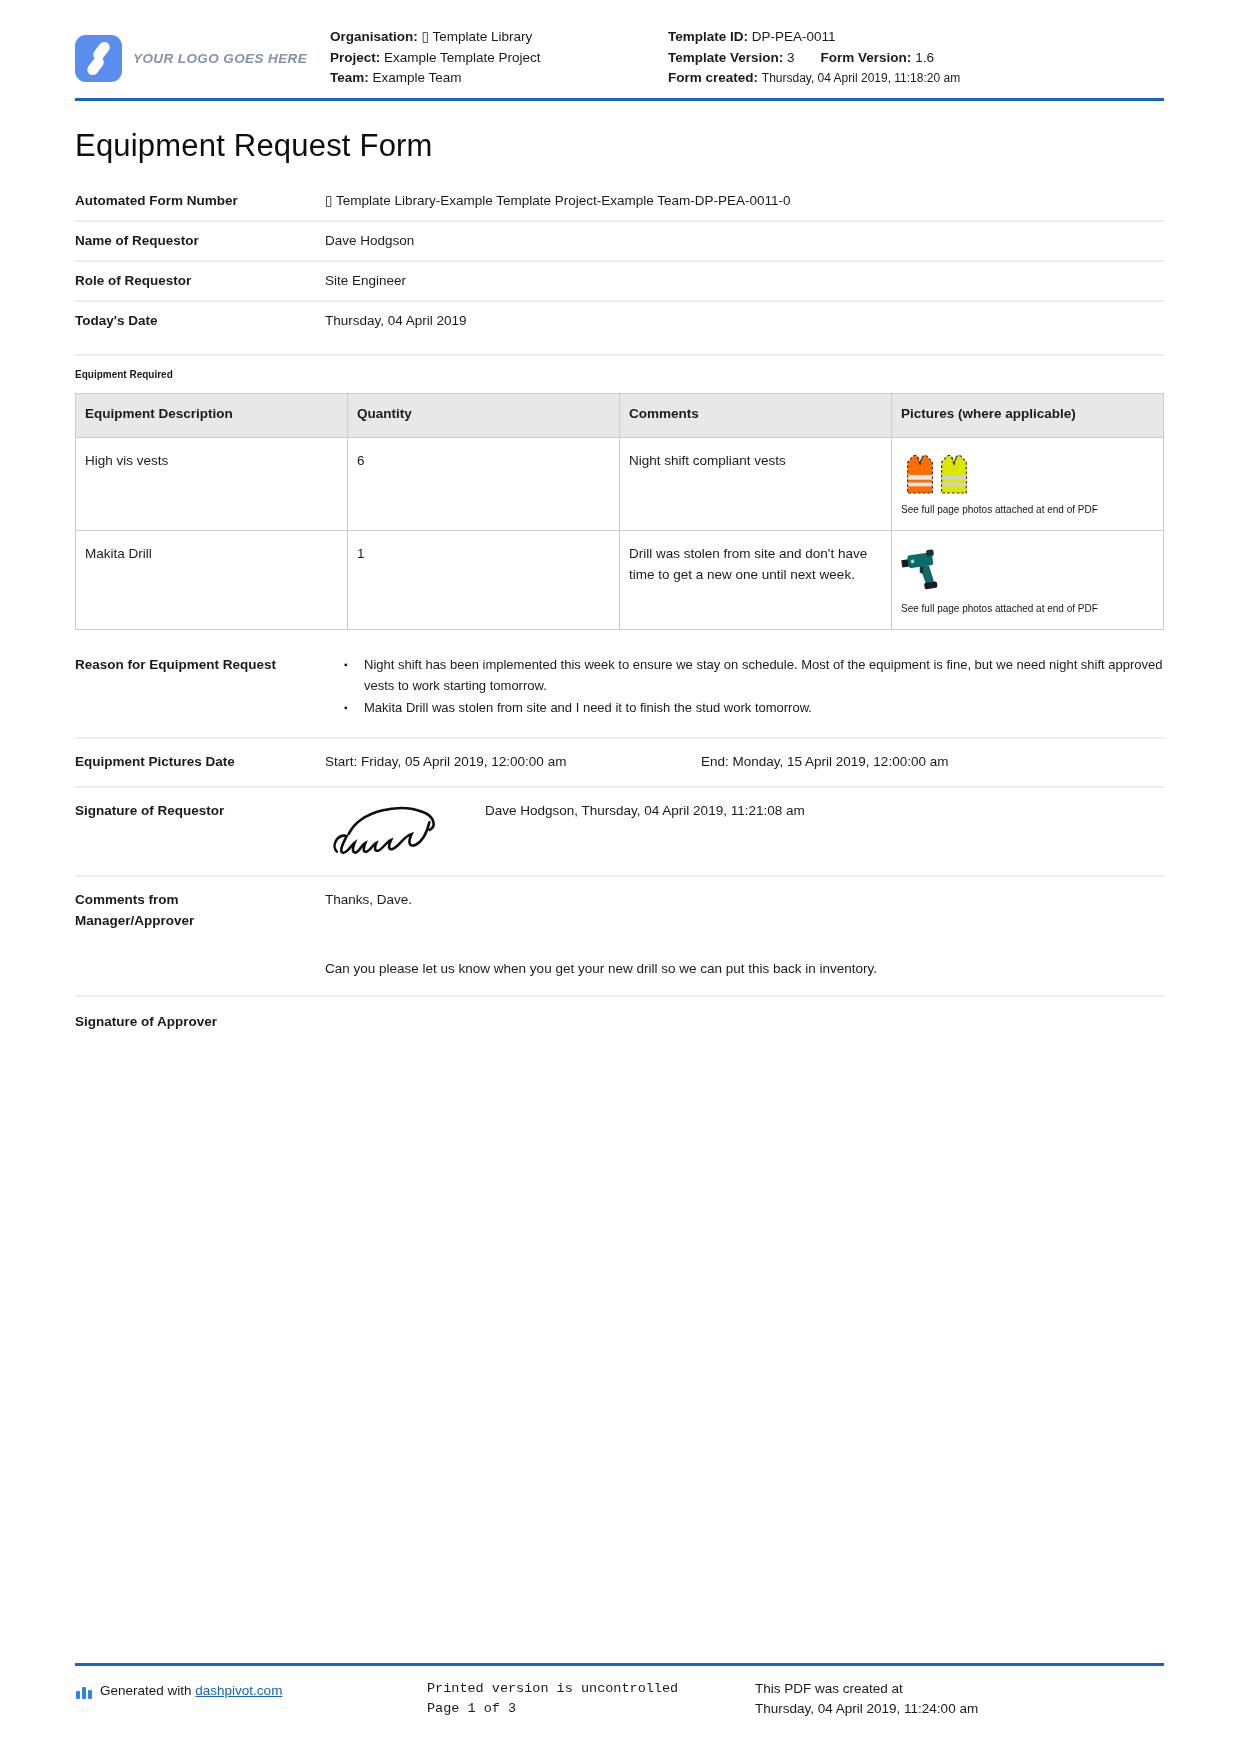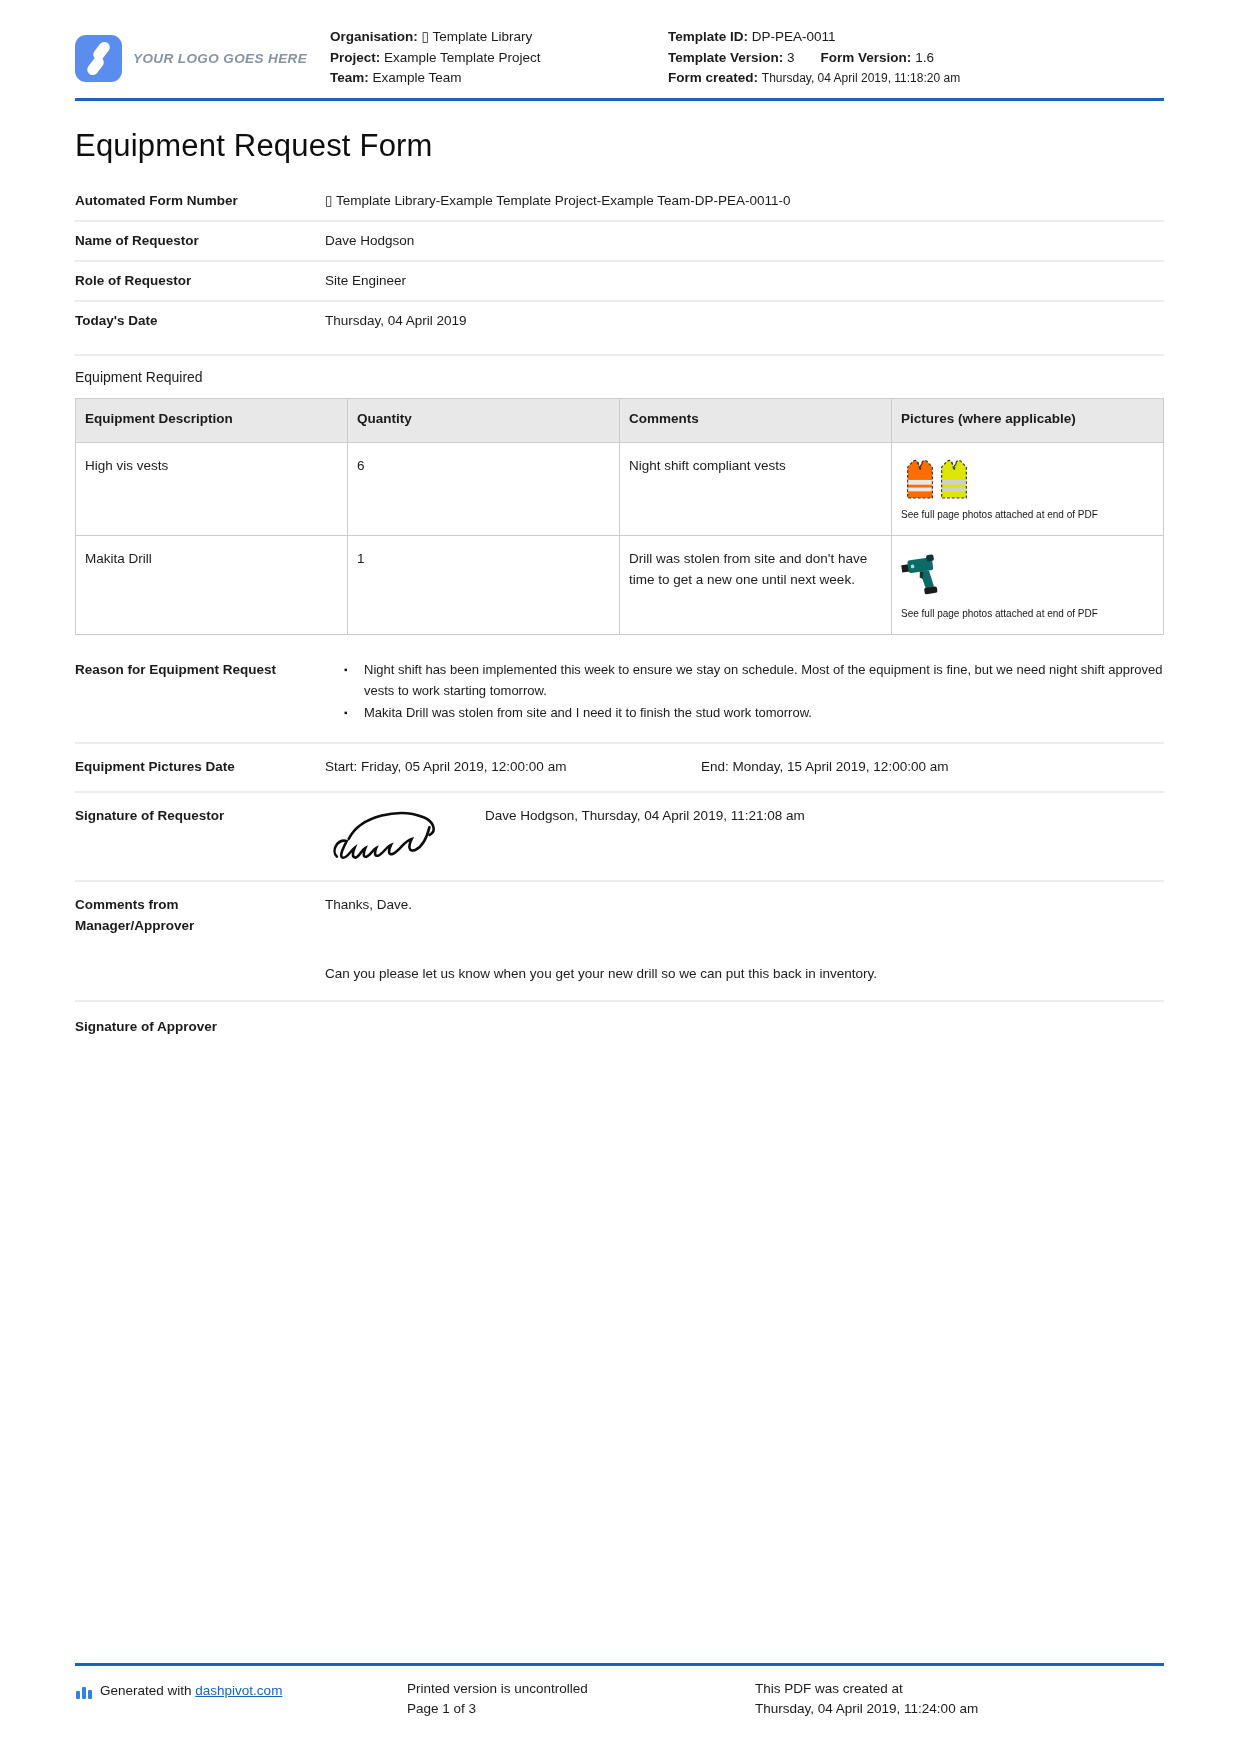--- a/index.html
+++ b/index.html
@@ -24,21 +24,21 @@
   h1 { margin-top:27px; font-size:31px; font-weight:400; color:#0e0e0e; letter-spacing:.2px; }
 
   
   .rows { margin-top:18px; }
   .frow { display:flex; padding:8px 0 9px 0; }
   .frow + .frow { border-top:2px solid #ececec; }
   .flabel { width:250px; font-weight:bold; font-size:13.5px; line-height:21px; padding-right:30px; }
   .fvalue { flex:1; font-size:13.5px; line-height:21px; }
 
   
-  .section-title { margin-top:14px; font-weight:normal; font-size:14px; border-top:2px solid #ececec; padding-top:13px; }
+  .section-title { margin-top:14px; font-weight:bold; font-size:10px; border-top:2px solid #ececec; padding-top:13px; }
   table.equip { margin-top:13px; width:100%; border-collapse:collapse; table-layout:fixed; }
   table.equip th { background:#e8e8e8; font-weight:bold; text-align:left; vertical-align:bottom;
                    font-size:13.5px; line-height:20px; padding:10px 10px 13px 9px; border:1px solid #cccccc; }
   table.equip td { vertical-align:top; font-size:13.5px; line-height:21px; padding:12px 10px 12px 9px; border:1px solid #cccccc; }
   .pic-icons { display:flex; align-items:flex-end; margin:2px 0 6px 0; }
   .pic-icons svg + svg { margin-left:-4px; }
   .pic-note { font-size:10px; line-height:16px; color:#161616; }
 
   
   .bullets { padding-left:39px; }
@@ -52,21 +52,21 @@
   .sig-img-wrap { width:160px; padding-left:6px; }
   .sig-text { flex:1; font-size:13.5px; line-height:21px; }
   .comment-line2 { margin-top:48px; }
   .tall { min-height:88px; }
 
   
   .footer { position:absolute; left:75px; top:1663px; width:1089px; }
   .footer-rule { height:3px; background:#1565c0; }
   .footer-body { position:relative; margin-top:13px; font-size:13.5px; line-height:20px; }
   .f-left { position:absolute; left:0; top:2px; display:flex; align-items:center; gap:7px; }
-  .f-mid { position:absolute; left:332px; top:0; }
+  .f-mid { position:absolute; left:352px; top:0;font-family:Liberation Mono, monospace; }
   .f-right { position:absolute; left:680px; top:0; width:252px; }
   a.dp-link { color:#1565c0; text-decoration:underline; cursor:pointer; }
 
   .nowrap { white-space:nowrap; }
 </style>
 </head>
 <body>
 
 <div class="sheet">
   <div class="content">

